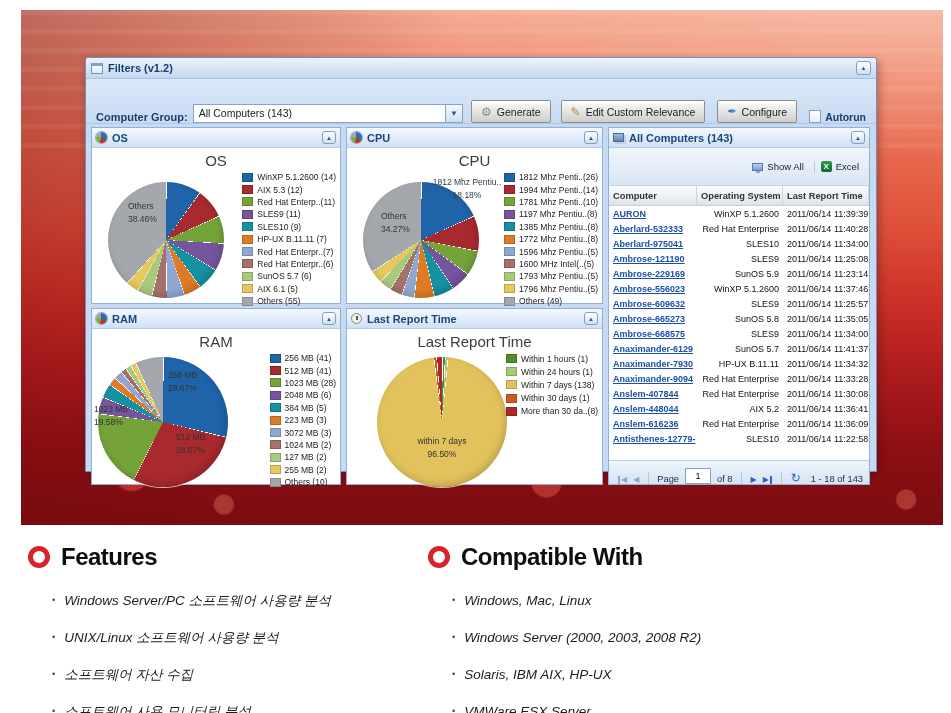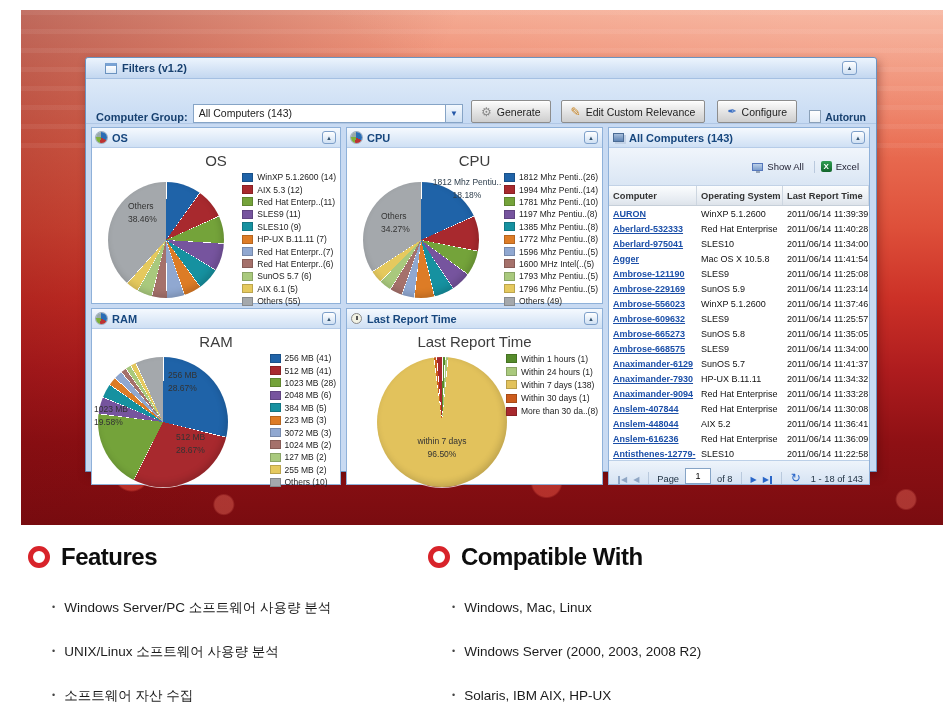--- a/index.html
+++ b/index.html
@@ -23,21 +23,21 @@
       radial-gradient(circle at 57% 75%, rgba(255,100,80,.4) 0 14px, transparent 16px),
       radial-gradient(circle at 72% 40%, rgba(255,120,100,.3) 0 8px, transparent 10px),
       radial-gradient(circle at 86% 68%, rgba(255,90,70,.4) 0 12px, transparent 14px),
       radial-gradient(circle at 96% 85%, rgba(255,130,110,.35) 0 9px, transparent 11px);}
 
   
   .window{position:absolute;left:85px;top:57px;width:790px;height:413px;z-index:2;
     border:1px solid #6b93c0;border-radius:3px 3px 0 0;background:#c8daf2;
     box-shadow:2px 4px 10px rgba(60,0,0,.35);}
   .titlebar{height:20px;background:linear-gradient(180deg,#ecf4fd,#c3d7f0);
-    border-bottom:1px solid #a5c0e2;display:flex;align-items:center;padding:0 19px;border-radius:3px 3px 0 0;justify-content:center;}
+    border-bottom:1px solid #a5c0e2;display:flex;align-items:center;padding:0 5px;border-radius:3px 3px 0 0;justify-content:center;}
   .win-ic{width:12px;height:11px;background:linear-gradient(180deg,#fff,#dce9f7);
     border:1px solid #6b93c0;border-top:3px solid #7aa3d4;margin-right:5px;box-sizing:border-box;}
   .win-title{font-size:11px;font-weight:bold;color:#17406f;flex:1;}
   .collapse-btn{width:15px;height:14px;border:1px solid #7d9fc9;border-radius:3px;box-sizing:border-box;
     background:linear-gradient(180deg,#ffffff,#cfe0f3);color:#33536f;font-size:6px;
     display:flex;align-items:center;justify-content:center;}
   .collapse-btn::before{content:"▲";}
 
   .toolbar{height:45px;display:flex;align-items:flex-end;padding:0 10px;
     background:linear-gradient(180deg,#dce9f8,#c6daf3);border-bottom:1px solid #b0c7e5;box-sizing:border-box;}
@@ -108,21 +108,21 @@
     position:relative;box-sizing:border-box;flex:none;}
   .monitor-ic::after{content:"";position:absolute;left:3px;bottom:-3px;width:4px;height:2px;background:#97a6b8;}
   .excel-ic{width:11px;height:11px;background:linear-gradient(180deg,#2f9e52,#13662c);border-radius:2px;color:#fff;
     font-size:8px;font-weight:bold;display:flex;align-items:center;justify-content:center;flex:none;}
   .excel-ic::before{content:"X";}
   .tbl-sep{width:1px;height:12px;background:#b9c9dd;margin:0 6px;}
 
   .tbl-head{height:19px;display:flex;background:linear-gradient(180deg,#fbfdfe,#e7ecf2 70%,#dde3ea);
     border-bottom:1px solid #c6cfd9;font-size:9.3px;font-weight:bold;color:#333;flex:none;}
   .th{padding:0 4px;border-right:1px solid #cdd6e0;display:flex;align-items:center;box-sizing:border-box;white-space:nowrap;overflow:hidden;}
-  .c1{width:88px;} .c2{width:86px;} .c3{flex:1;}
+  .c1{width:88px;} .c2{width:86px;text-align:right;} .c3{flex:1;}
   .tbl-rows{flex:1;overflow:hidden;background:#fff;}
   .trow{display:flex;height:15px;align-items:center;font-size:9px;color:#111;}
   .tc{padding:0 4px;white-space:nowrap;overflow:hidden;box-sizing:border-box;}
   .link{color:#1b4fa8;text-decoration:underline;font-weight:bold;cursor:pointer;}
 
   .tbl-pager{height:23px;background:linear-gradient(180deg,#eef4fb,#d6e3f3);border-top:1px solid #bcd0e8;
     display:flex;align-items:flex-end;padding:0 6px;font-size:9.3px;color:#234;flex:none;}
   .pg{font-size:8px;margin:0 3px;line-height:1;}
   .pg-first::before{content:"◀";} .pg-first{border-left:2px solid currentColor;padding-left:1px;}
   .pg-prev::before{content:"◀";}
@@ -137,21 +137,21 @@
   .pager-range{margin-left:auto;white-space:nowrap;}
 
   
   .footer-section{position:absolute;z-index:2;}
   #features{left:28px;top:543px;width:385px;}
   #compatible{left:428px;top:543px;width:515px;}
   .sec-head{display:flex;align-items:center;}
   .ring-ic{width:12px;height:12px;border:5px solid #d8232a;border-radius:50%;margin-right:11px;flex:none;}
   .sec-title{font-size:24px;font-weight:bold;color:#0d0d0d;letter-spacing:-0.5px;}
   .b-list{margin-top:6px;}
-  .b-item{display:flex;align-items:flex-start;padding-left:24px;margin-top:29px;}
+  .b-item{display:flex;align-items:flex-start;padding-left:24px;margin-top:22px;font-style:italic;}
   .b-dot{color:#444;font-size:9px;line-height:15px;margin-right:9px;flex:none;}
   .b-dot::before{content:"•";}
   .b-tx{font-size:13.5px;color:#1c1c1c;line-height:15px;}
 </style>
 </head>
 <body>
 
 <div class="banner"></div>
 
 <div class="window">
@@ -448,25 +448,20 @@
           </div>
           <div class="trow">
             <span class="tc c1 link">Aberlard-532333</span>
             <span class="tc c2">Red Hat Enterprise</span>
             <span class="tc c3">2011/06/14 11:40:28</span>
           </div>
           <div class="trow">
             <span class="tc c1 link">Aberlard-975041</span>
             <span class="tc c2">SLES10</span>
             <span class="tc c3">2011/06/14 11:34:00</span>
-          </div>
-          <div class="trow">
-            <span class="tc c1 link">Agger</span>
-            <span class="tc c2">Mac OS X 10.5.8</span>
-            <span class="tc c3">2011/06/14 11:41:54</span>
           </div>
           <div class="trow">
             <span class="tc c1 link">Ambrose-121190</span>
             <span class="tc c2">SLES9</span>
             <span class="tc c3">2011/06/14 11:25:08</span>
           </div>
           <div class="trow">
             <span class="tc c1 link">Ambrose-229169</span>
             <span class="tc c2">SunOS 5.9</span>
             <span class="tc c3">2011/06/14 11:23:14</span>

